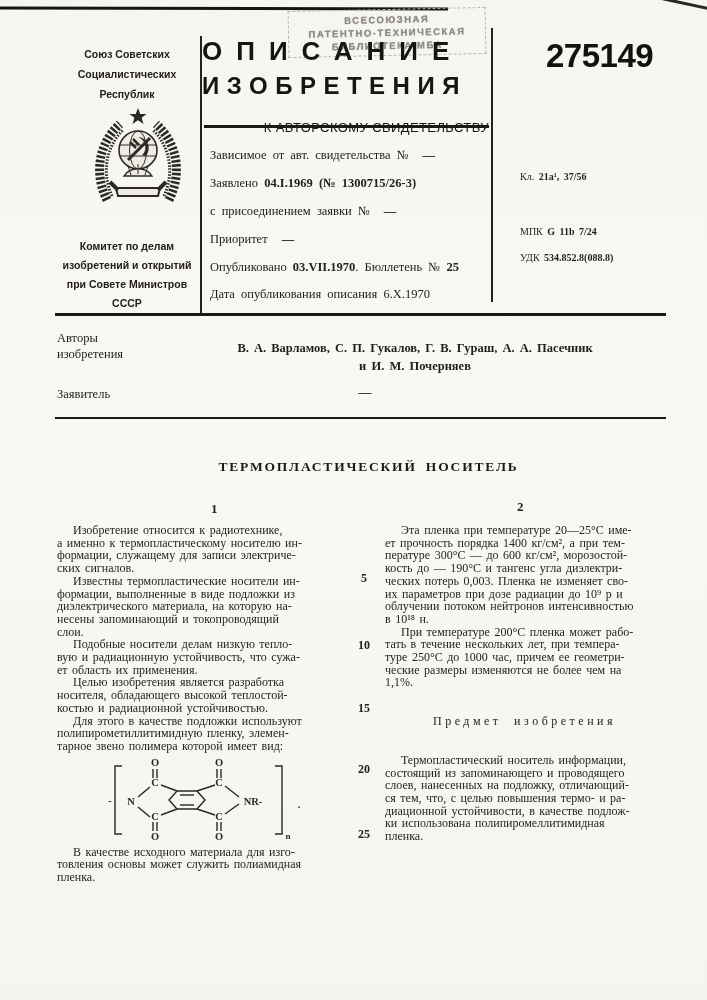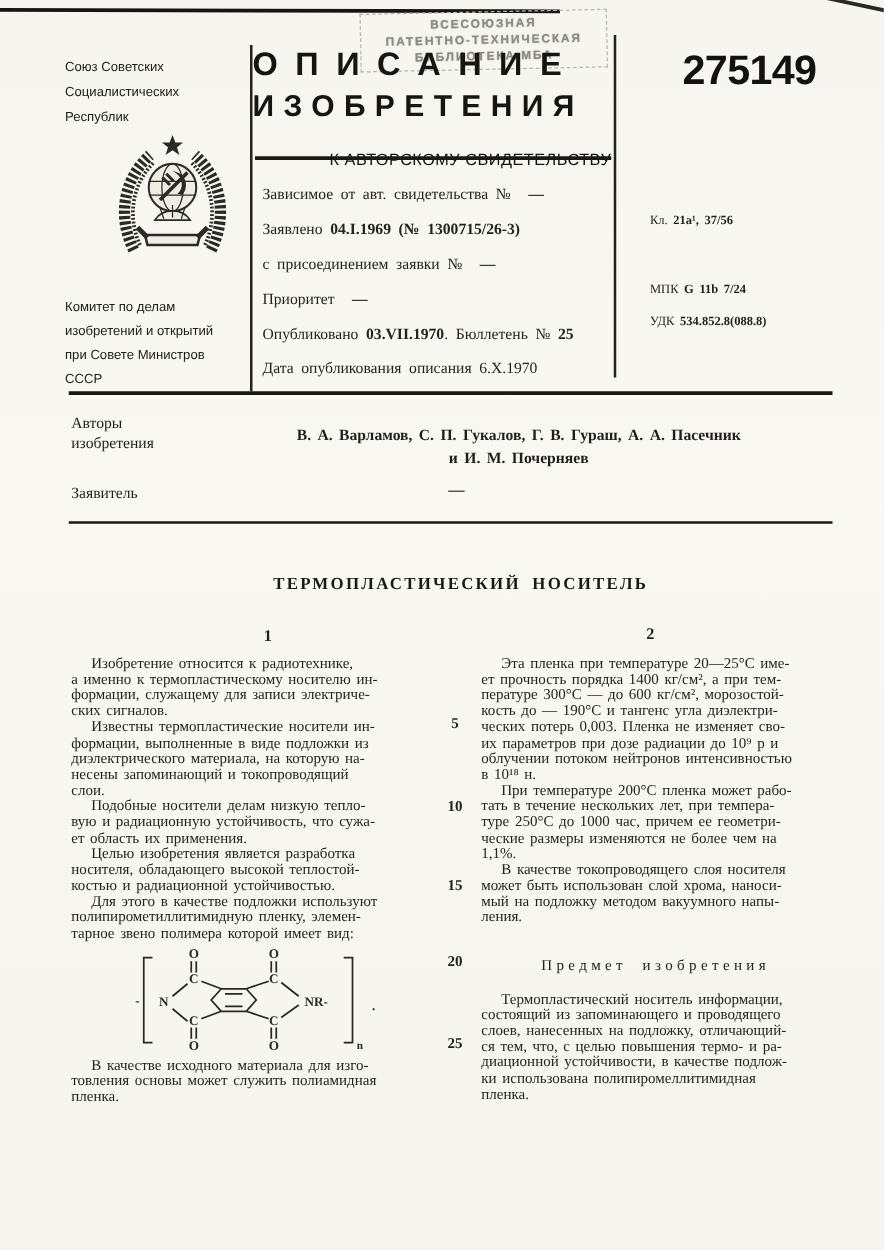--- a/index.html
+++ b/index.html
@@ -24,21 +24,21 @@
   }
   
   .vrule{width:2px;background:#24221f;}
   .v1{left:200px;top:36px;height:277px;}
   .v2{left:491px;top:28px;height:274px;}
   .hrule{left:55px;width:611px;background:#1b1916;}
   .hr1{top:313px;height:3px;}
   .hr2{top:417px;height:2px;}
   .mast-underline{left:204px;top:125px;width:285px;height:3px;background:#1b1916;z-index:2;}
   
-  .issuer{left:52px;width:150px;text-align:left;font-family:"Liberation Sans","DejaVu Sans",sans-serif;font-weight:normal;color:#222019;}
+  .issuer{left:52px;width:150px;text-align:center;font-family:"Liberation Sans","DejaVu Sans",sans-serif;font-weight:bold;color:#222019;}
   .union{top:44px;font-size:10.5px;line-height:20px;white-space:pre-line;}
   .committee{top:237px;font-size:10.5px;line-height:19px;white-space:pre-line;}
   .emblem{left:90px;top:104px;}
   
   .t1{left:202px;top:36px;width:290px;z-index:2;font-family:"Liberation Sans","DejaVu Sans",sans-serif;
       font-weight:bold;font-size:26px;letter-spacing:14px;white-space:nowrap;color:#171511;}
   .t2{left:202px;top:72px;width:290px;z-index:2;font-family:"Liberation Sans","DejaVu Sans",sans-serif;
       font-weight:bold;font-size:24px;letter-spacing:7.5px;white-space:nowrap;color:#171511;}
   .t3{left:204px;top:104px;width:285px;z-index:2;text-align:right;font-family:"Liberation Sans","DejaVu Sans",sans-serif;
       font-weight:normal;font-size:13px;letter-spacing:.4px;white-space:nowrap;color:#171511;margin-top:16px;}
@@ -56,21 +56,21 @@
   .pdash{left:345px;width:40px;text-align:center;font-weight:bold;font-size:13px;}
   
   .inv-title{left:30px;top:459px;width:677px;text-align:center;font-weight:bold;
       font-size:13.5px;letter-spacing:1.8px;word-spacing:4px;white-space:nowrap;color:#1c1a16;}
   
   .colmark{font-weight:bold;font-size:13px;}
   .col{font-size:12px;line-height:12.7px;text-align:justify;word-spacing:1.5px;color:#262420;}
   .col1{left:57px;top:524px;width:296px;}
   .col2{left:385px;top:524px;width:279px;}
   .para{margin:0;text-indent:16px;white-space:pre-line;}
-  .claim-heading{margin:26px 0 14px 0;text-align:center;text-indent:0;
+  .claim-heading{margin:26px 0 26px 0;text-align:center;text-indent:0;
       letter-spacing:3.5px;word-spacing:6px;font-size:12px;white-space:nowrap;font-family:Liberation Serif, serif;}
   .linenum{left:352px;width:24px;text-align:center;font-weight:bold;font-size:12px;color:#24221e;}
   .formula-wrap{display:block;margin:3px auto 2px auto;width:196px;height:88px;}
   svg text{font-family:"Liberation Serif","DejaVu Sans",serif;}
 </style>
 </head>
 <body>
 
 <div class="page">
 
@@ -248,24 +248,20 @@
 кость до — 190°С и тангенс угла диэлектри-
 ческих потерь 0,003. Пленка не изменяет сво-
 их параметров при дозе радиации до 10⁹ р и
 облучении потоком нейтронов интенсивностью
 в 10¹⁸ н.</p>
     <p class="para">При температуре 200°С пленка может рабо-
 тать в течение нескольких лет, при темпера-
 туре 250°С до 1000 час, причем ее геометри-
 ческие размеры изменяются не более чем на
 1,1%.</p>
-    <p class="para">В качестве токопроводящего слоя носителя
-может быть использован слой хрома, наноси-
-мый на подложку методом вакуумного напы-
-ления.</p>
     <p class="para claim-heading">Предмет изобретения</p>
     <p class="para">Термопластический носитель информации,
 состоящий из запоминающего и проводящего
 слоев, нанесенных на подложку, отличающий-
 ся тем, что, с целью повышения термо- и ра-
 диационной устойчивости, в качестве подлож-
 ки использована полипиромеллитимидная
 пленка.</p>
   </div>
 

